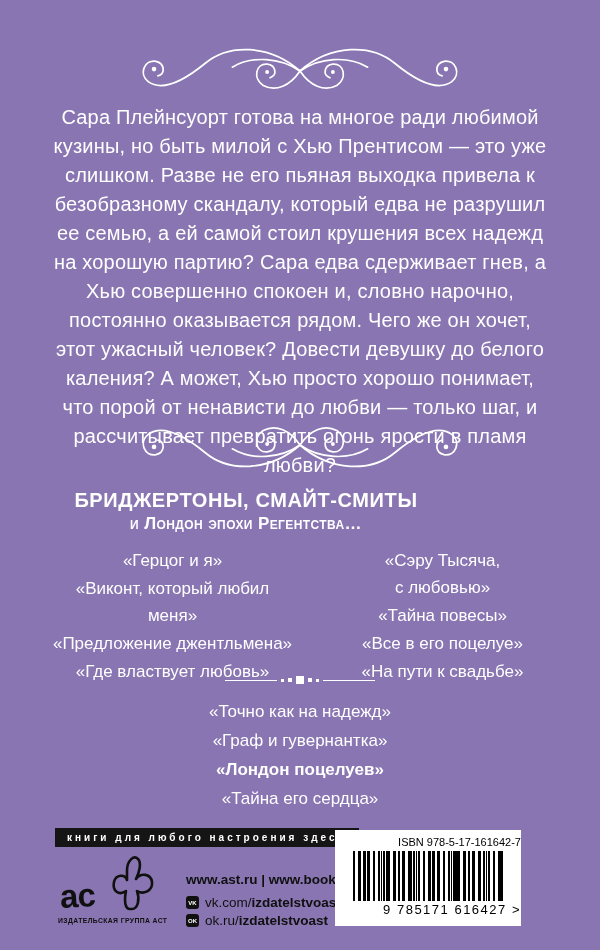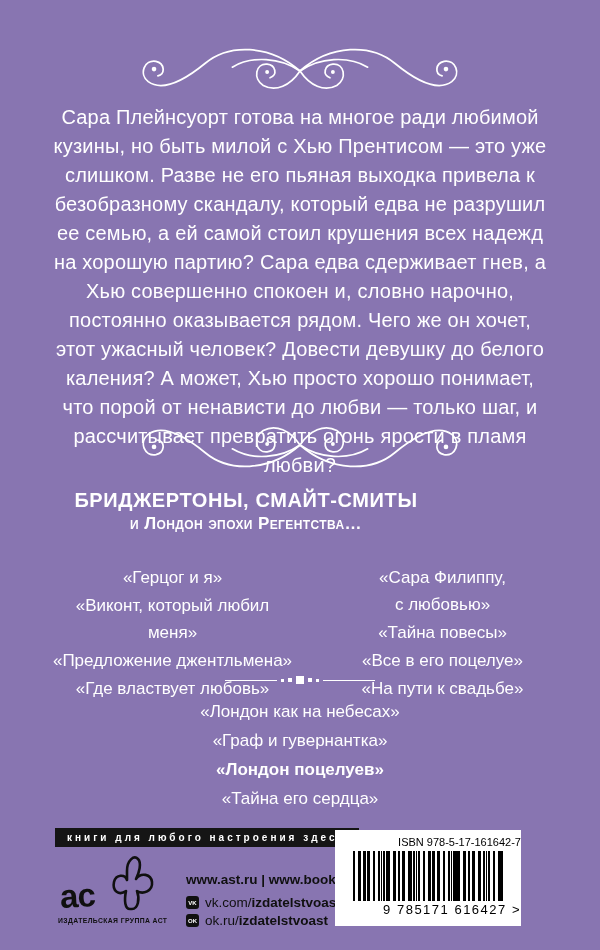--- a/index.html
+++ b/index.html
@@ -20,21 +20,21 @@
   .synopsis{
     position:absolute;top:103px;left:48px;width:504px;
     text-align:center;font-size:20px;line-height:29px;
     font-weight:400;letter-spacing:.2px;white-space:pre-line;
   }
   
   .series-heading{position:absolute;top:489px;left:0;width:492px;text-align:center;}
   .series-heading .line1{font-size:20px;font-weight:bold;letter-spacing:.6px;}
   .series-heading .line2{font-size:17px;font-weight:bold;font-variant:small-caps;letter-spacing:.4px;margin-top:2px;}
   
-  .columns{position:absolute;top:564px;left:30px;width:540px;display:flex;}
+  .columns{position:absolute;top:547px;left:30px;width:540px;display:flex;}
   .col{text-align:center;}
   .col.left{width:285px;}
   .col.right{width:255px;}
   .book-title{font-size:17px;line-height:27px;margin-bottom:1px;white-space:pre-line;}
   
   .divider{position:absolute;top:676px;left:50%;transform:translateX(-50%);
     width:150px;display:flex;align-items:center;justify-content:center;gap:4px;}
   .divider .line{flex:1;height:1px;background:#fff;}
   .divider .dot-s{width:3px;height:3px;background:#fff;}
   .divider .dot-m{width:4px;height:4px;background:#fff;}
@@ -134,40 +134,40 @@
 
   <div class="columns">
     <div class="col left">
       <div class="book-title">«Герцог и я»</div>
       <div class="book-title">«Виконт, который любил
 меня»</div>
       <div class="book-title">«Предложение джентльмена»</div>
       <div class="book-title">«Где властвует любовь»</div>
     </div>
     <div class="col right">
-      <div class="book-title">«Сара Филиппу,
+      <div class="book-title">«Сэру Тысяча,
 с любовью»</div>
       <div class="book-title">«Тайна повесы»</div>
       <div class="book-title">«Все в его поцелуе»</div>
       <div class="book-title">«На пути к свадьбе»</div>
     </div>
   </div>
 
   <div class="divider">
     <span class="line"></span>
       <span class="dot-s"></span>
       <span class="dot-m"></span>
     <span class="square"></span>
     <span class="dot-m"></span>
       <span class="dot-s"></span>
       <span class="line"></span>
   </div>
 
   <div class="center-list">
-    <div class="book-title">«Лондон как на небесах»</div>
+    <div class="book-title">«Точно как на надежд»</div>
     <div class="book-title">«Граф и гувернантка»</div>
     <div class="book-title bold">«Лондон поцелуев»</div>
     <div class="book-title">«Тайна его сердца»</div>
   </div>
 
   <div class="slogan-bar">
     <span>книги для любого настроения здесь</span>
   </div>
 
   <div class="ast-logo">

